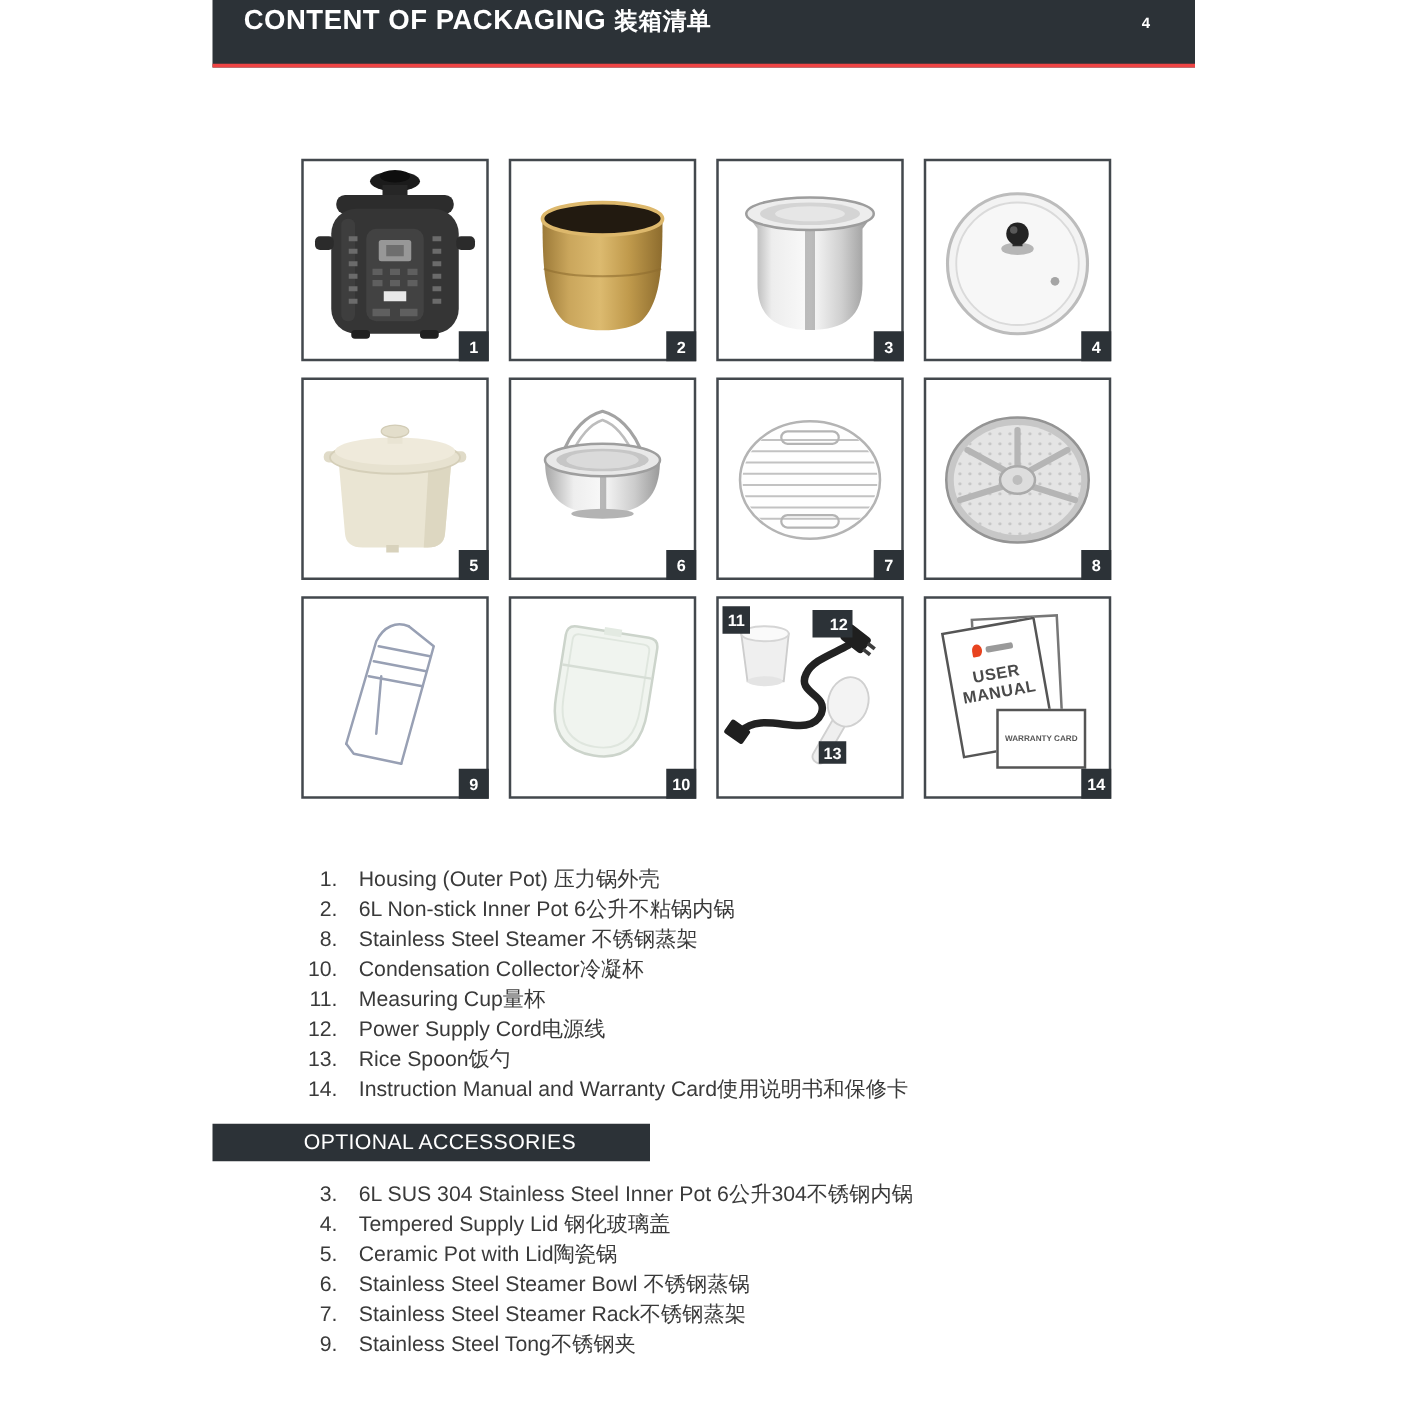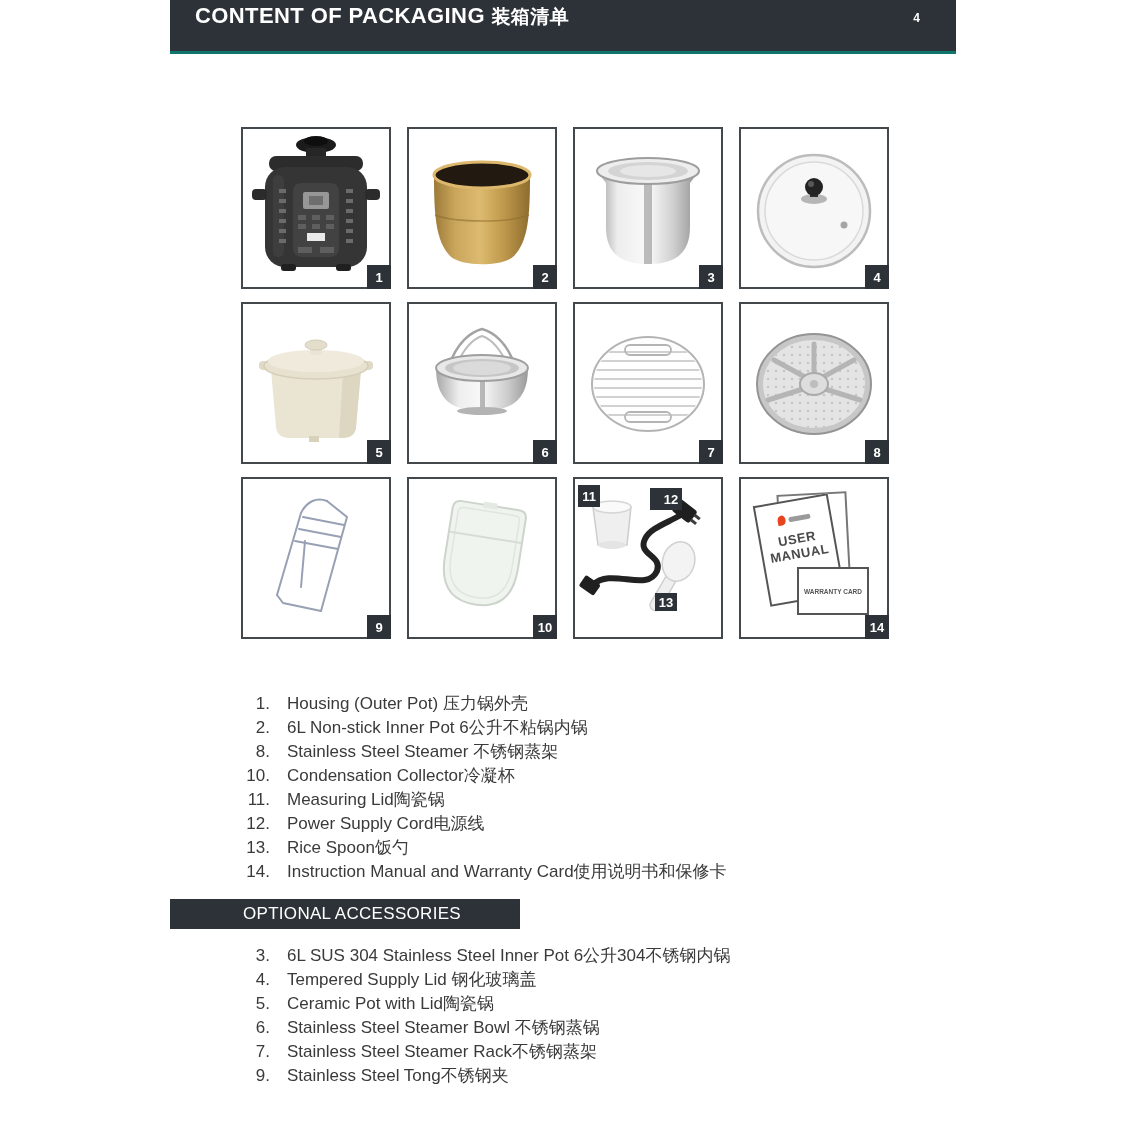--- a/index.html
+++ b/index.html
@@ -1,21 +1,21 @@
 <!DOCTYPE html>
 <html><head>
 <meta charset="utf-8">
 <style>
   html,body{margin:0;padding:0;background:#fff;}
   body{width:1124px;height:1124px;font-family:"Liberation Sans",sans-serif;}
   .canvas{position:relative;width:1124px;height:1124px;background:#fff;overflow:hidden;}
 
   
   .topbar{position:absolute;left:170px;top:0;width:786px;height:51px;background:#2c3237;
-          border-bottom:3px solid #0f766e;}
+          border-bottom:3px solid #ef4444;}
   .topbar .title{position:absolute;left:25px;top:3px;color:#fff;font-weight:bold;
           font-size:22px;letter-spacing:.4px;white-space:nowrap;}
   .topbar .title .zh{font-size:19px;font-weight:bold;}
   .topbar .pagenum{position:absolute;right:36px;top:11px;color:#fff;font-size:12px;font-weight:bold;}
 
   
   .grid{position:absolute;left:241px;top:127px;display:grid;
         grid-template-columns:repeat(4,150px);grid-auto-rows:162px;column-gap:16px;row-gap:13px;}
   .cell{position:relative;background:#fff;border:2px solid #43484d;box-sizing:border-box;}
   .cell svg{display:block;}
@@ -328,21 +328,21 @@
     <li class="row">
       <span class="num">8.</span>
       <span class="txt">Stainless Steel Steamer 不锈钢蒸架</span>
       </li>
     <li class="row">
       <span class="num">10.</span>
       <span class="txt">Condensation Collector冷凝杯</span>
       </li>
     <li class="row">
       <span class="num">11.</span>
-      <span class="txt">Measuring Lid陶瓷锅</span>
+      <span class="txt">Measuring Cup量杯</span>
       </li>
     <li class="row">
       <span class="num">12.</span>
       <span class="txt">Power Supply Cord电源线</span>
       </li>
     <li class="row">
       <span class="num">13.</span>
       <span class="txt">Rice Spoon饭勺</span>
       </li>
     <li class="row">

